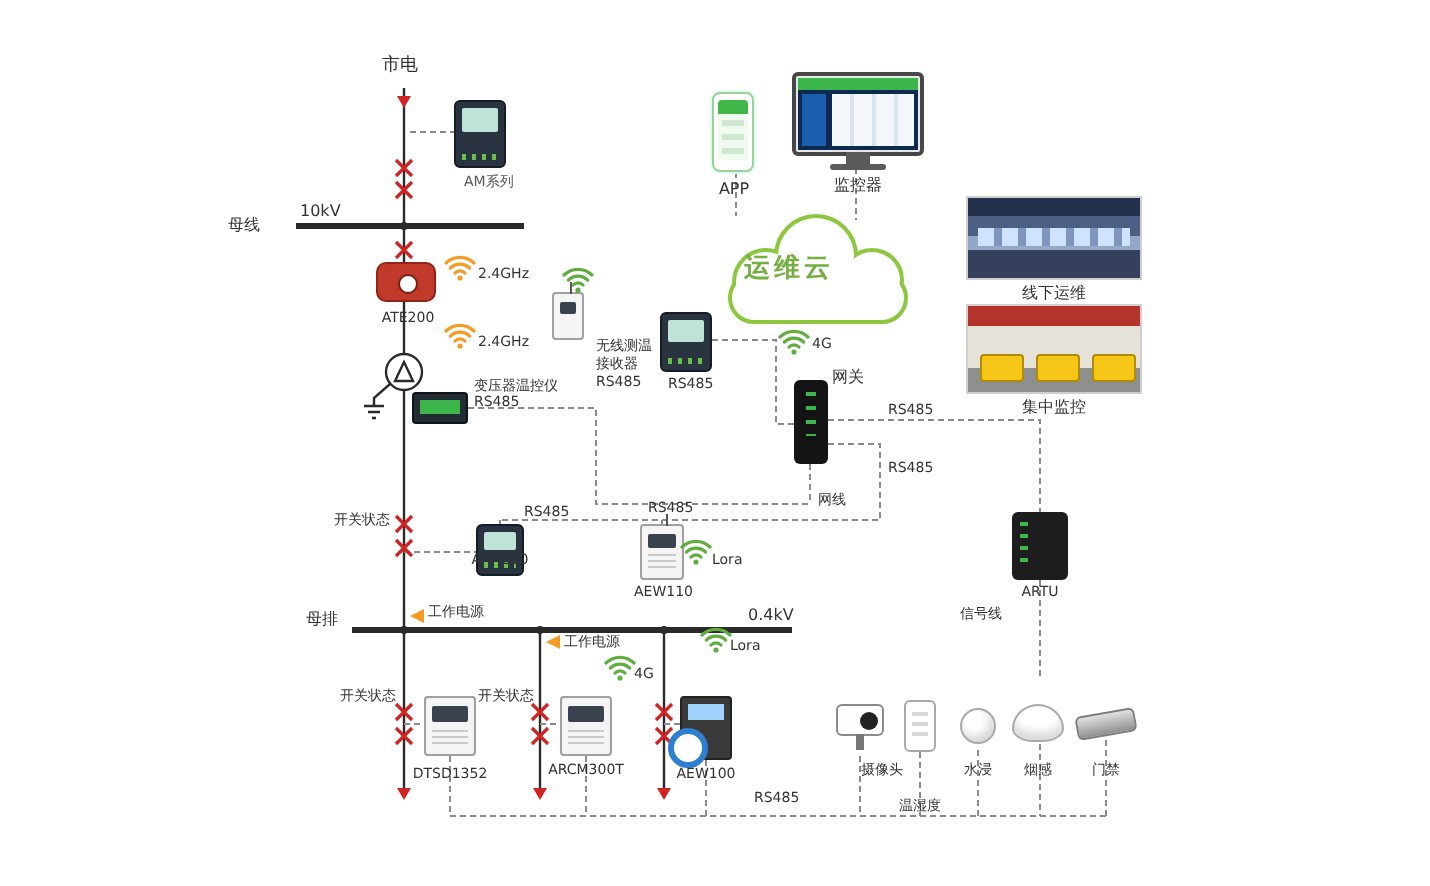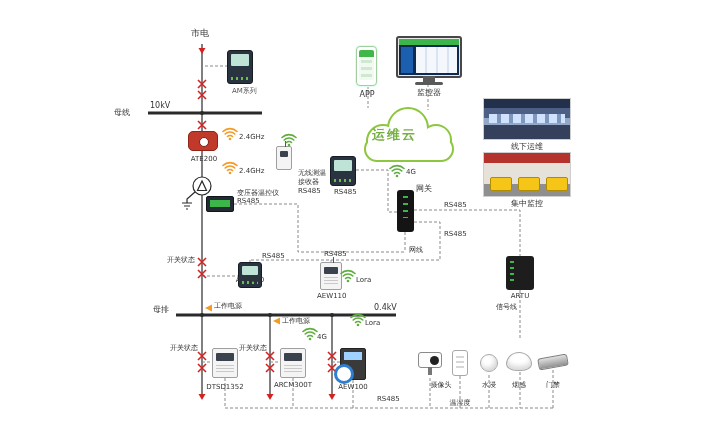--- a/index.html
+++ b/index.html
@@ -343,21 +343,21 @@
   <div class="lbl" style="left:444px;top:201px">RS485</div>
   <div class="lbl" style="left:444px;top:230px">RS485</div>
   <div class="lbl" style="left:167px;top:256px">开关状态</div>
   <div class="lbl" style="left:262px;top:252px">RS485</div>
   <div class="lbl" style="left:324px;top:250px">RS485</div>
   <div class="lbl ctr" style="left:234px;top:276px;width:32px">APM810</div>
   <div class="lbl ctr" style="left:317px;top:292px;width:28px">AEW110</div>
   <div class="lbl" style="left:356px;top:276px">Lora</div>
   <div class="lbl" style="left:409px;top:246px">网线</div>
   <div class="lbl ctr" style="left:506px;top:292px;width:28px">ARTU</div>
-  <div class="lbl" style="left:496px;top:303px">信号线</div>
+  <div class="lbl" style="left:480px;top:303px">信号线</div>
   <div class="lbl s8" style="left:153px;top:305px">母排</div>
   <div class="lbl" style="left:214px;top:302px">工作电源</div>
   <div class="lbl" style="left:282px;top:317px">工作电源</div>
   <div class="lbl s8" style="left:374px;top:303px">0.4kV</div>
   <div class="lbl" style="left:170px;top:344px">开关状态</div>
   <div class="lbl" style="left:239px;top:344px">开关状态</div>
   <div class="lbl" style="left:317px;top:333px">4G</div>
   <div class="lbl" style="left:365px;top:319px">Lora</div>
   <div class="lbl ctr" style="left:206px;top:383px;width:38px">DTSD1352</div>
   <div class="lbl ctr" style="left:274px;top:381px;width:38px">ARCM300T</div>

